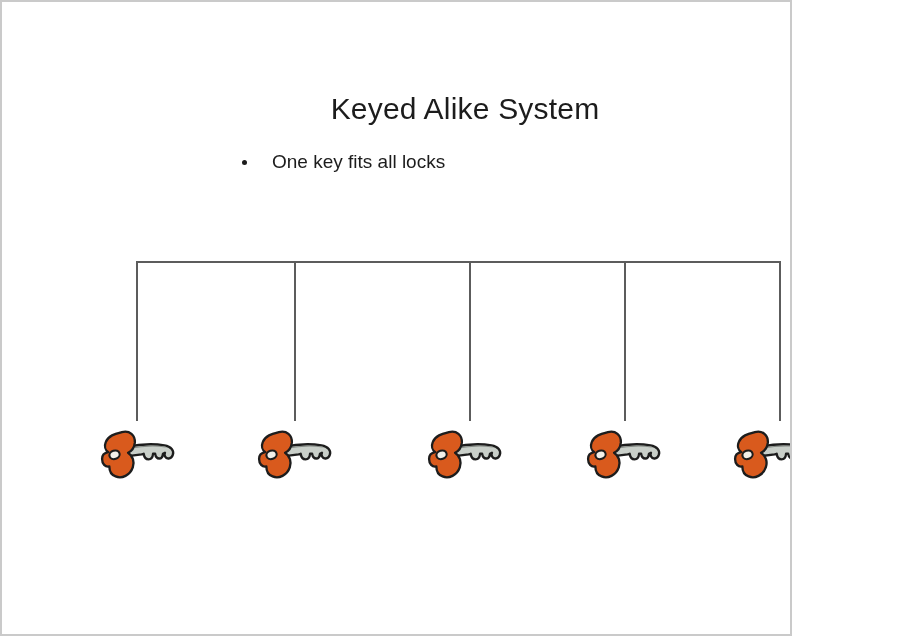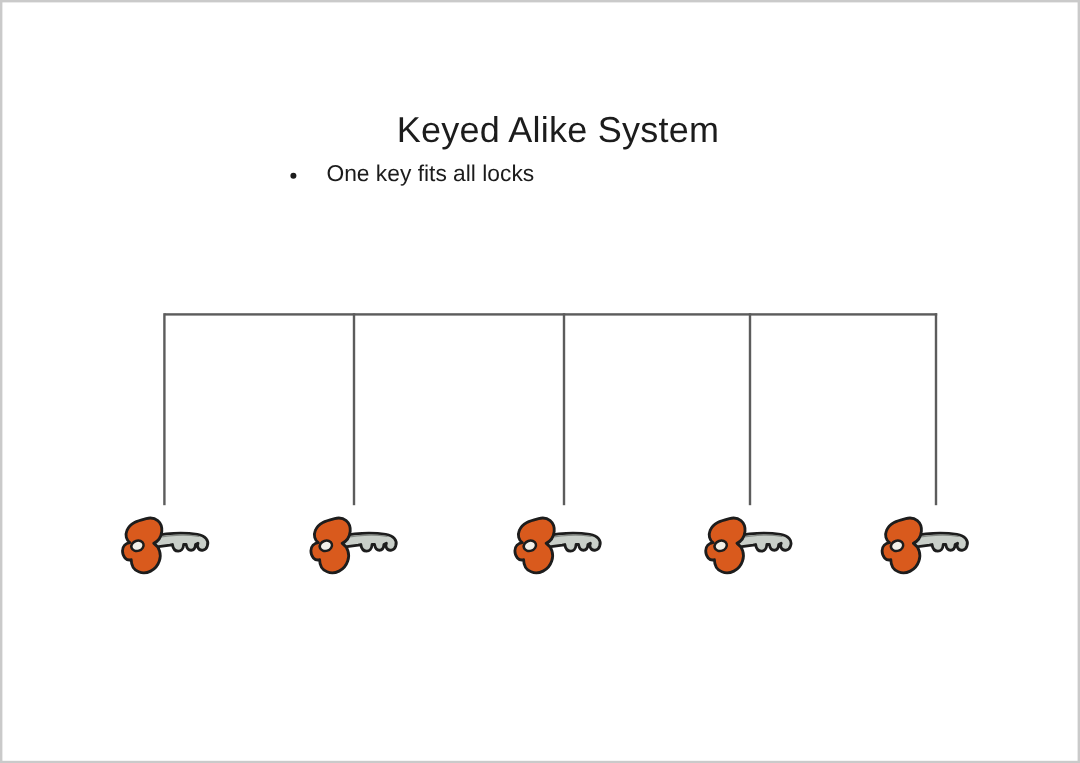--- a/index.html
+++ b/index.html
@@ -1,38 +1,38 @@
 <!DOCTYPE html>
 <html style="--key-orange: #d95a1d; --key-shaft: #c9cfc9; --key-outline: #1d1d1d; --key-hole: #f2f0e9; --line: #5c5c5c; --border: #cacaca; --text: #1c1c1c;"><head>
 <meta charset="utf-8">
 <style>
   html,body { margin:0; padding:0; background:#ffffff; }
   .slide {
     position:relative;
-    width:900px; height:636px;
+    width:792px; height:636px;
     box-sizing:border-box;
     background:#ffffff;
     border:2px solid var(--border, #cacaca);
     overflow:hidden;
     font-family:"Liberation Sans", sans-serif;
   }
   .title {
     position:absolute;
     left:0; top:90px;
     width:926px;
     margin:0;
     text-align:center;
     font-size:30px;
     font-weight:400;
     letter-spacing:0.2px;
     color:var(--text, #1c1c1c);
   }
   .bullet-row {
     position:absolute;
-    left:240px; top:133px;
+    left:240px; top:149px;
     display:flex;
     align-items:flex-start;
     text-align:center;
   }
   .bullet-dot {
     width:5px; height:5px;
     border-radius:50%;
     background:var(--text, #1c1c1c);
     margin-top:9px;
   }

